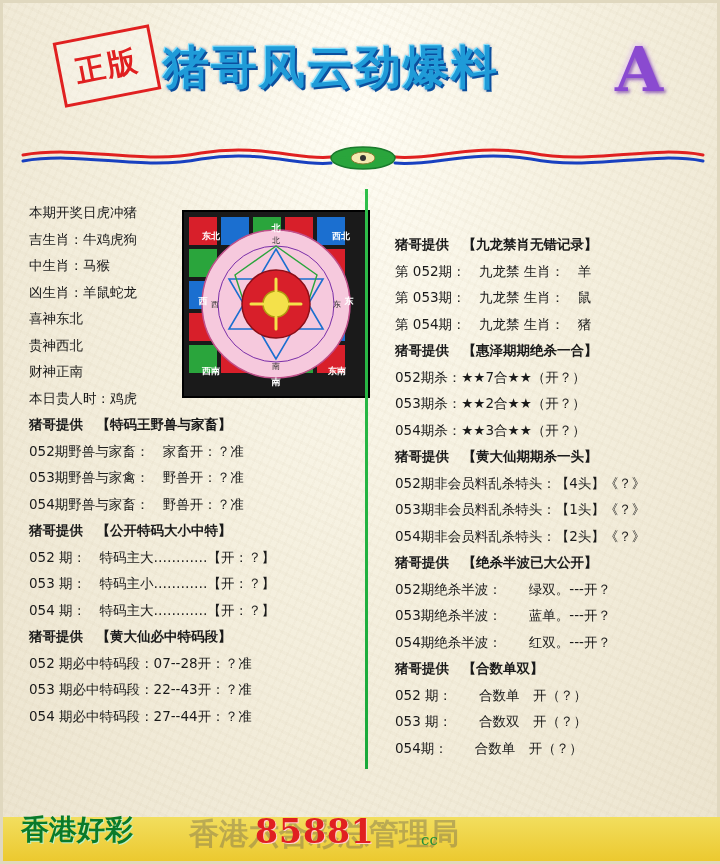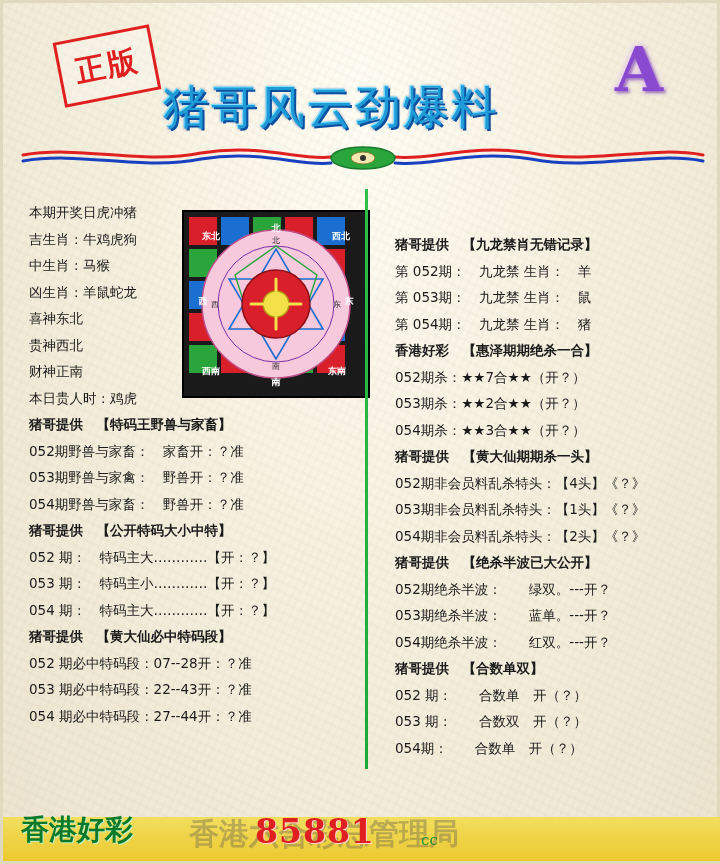--- a/index.html
+++ b/index.html
@@ -29,29 +29,28 @@
   .stamp{
     position:absolute;left:55px;top:30px;width:92px;height:60px;
     border:3px solid #e02020;transform:rotate(-11deg);
     display:flex;align-items:center;justify-content:center;
     color:#e02020;font-size:30px;font-weight:bold;letter-spacing:2px;
     font-family:"DejaVu Serif","Liberation Serif",serif;
     background:rgba(255,255,255,.25);
   }
   .title{
     position:absolute;left:160px;top:34px;width:400px;height:64px;
-    font-size:46px;font-weight:normal;letter-spacing:2px;
+    font-size:46px;font-weight:bold;letter-spacing:2px;
     font-family:"DejaVu Serif","Liberation Serif",serif;
     color:#1f9bd8;
     text-shadow:
       2px 2px 0 #0b4f9e,
       -1px -1px 0 #7fe3ff,
       0 0 3px #1040a0;
     white-space:nowrap;
-    margin-top:40px;
   }
   .letter-a{
     position:absolute;left:612px;top:30px;
     font-size:62px;font-weight:bold;
     font-family:"DejaVu Serif","Liberation Serif",serif;
     color:#8a4ad0;
     text-shadow:2px 2px 3px rgba(80,20,140,.5), 0 0 6px #d9a8ff;
   }
   
   .divider{
@@ -227,21 +226,21 @@
     <div class="row">052 期必中特码段：07--28开：？准</div>
     <div class="row">053 期必中特码段：22--43开：？准</div>
     <div class="row">054 期必中特码段：27--44开：？准</div>
   </div>
 
   <div class="col col-right">
     <div class="row head">猪哥提供　【九龙禁肖无错记录】</div>
     <div class="row">第 052期：　九龙禁 生肖：　羊</div>
     <div class="row">第 053期：　九龙禁 生肖：　鼠</div>
     <div class="row">第 054期：　九龙禁 生肖：　猪</div>
-    <div class="row head">香港好彩　【惠泽期期绝杀一合】</div>
+    <div class="row head">猪哥提供　【惠泽期期绝杀一合】</div>
     <div class="row">052期杀：★★7合★★（开？）</div>
     <div class="row">053期杀：★★2合★★（开？）</div>
     <div class="row">054期杀：★★3合★★（开？）</div>
     <div class="row head">猪哥提供　【黄大仙期期杀一头】</div>
     <div class="row">052期非会员料乱杀特头：【4头】《？》</div>
     <div class="row">053期非会员料乱杀特头：【1头】《？》</div>
     <div class="row">054期非会员料乱杀特头：【2头】《？》</div>
     <div class="row head">猪哥提供　【绝杀半波已大公开】</div>
     <div class="row">052期绝杀半波：　　绿双。---开？</div>
     <div class="row">053期绝杀半波：　　蓝单。---开？</div>

